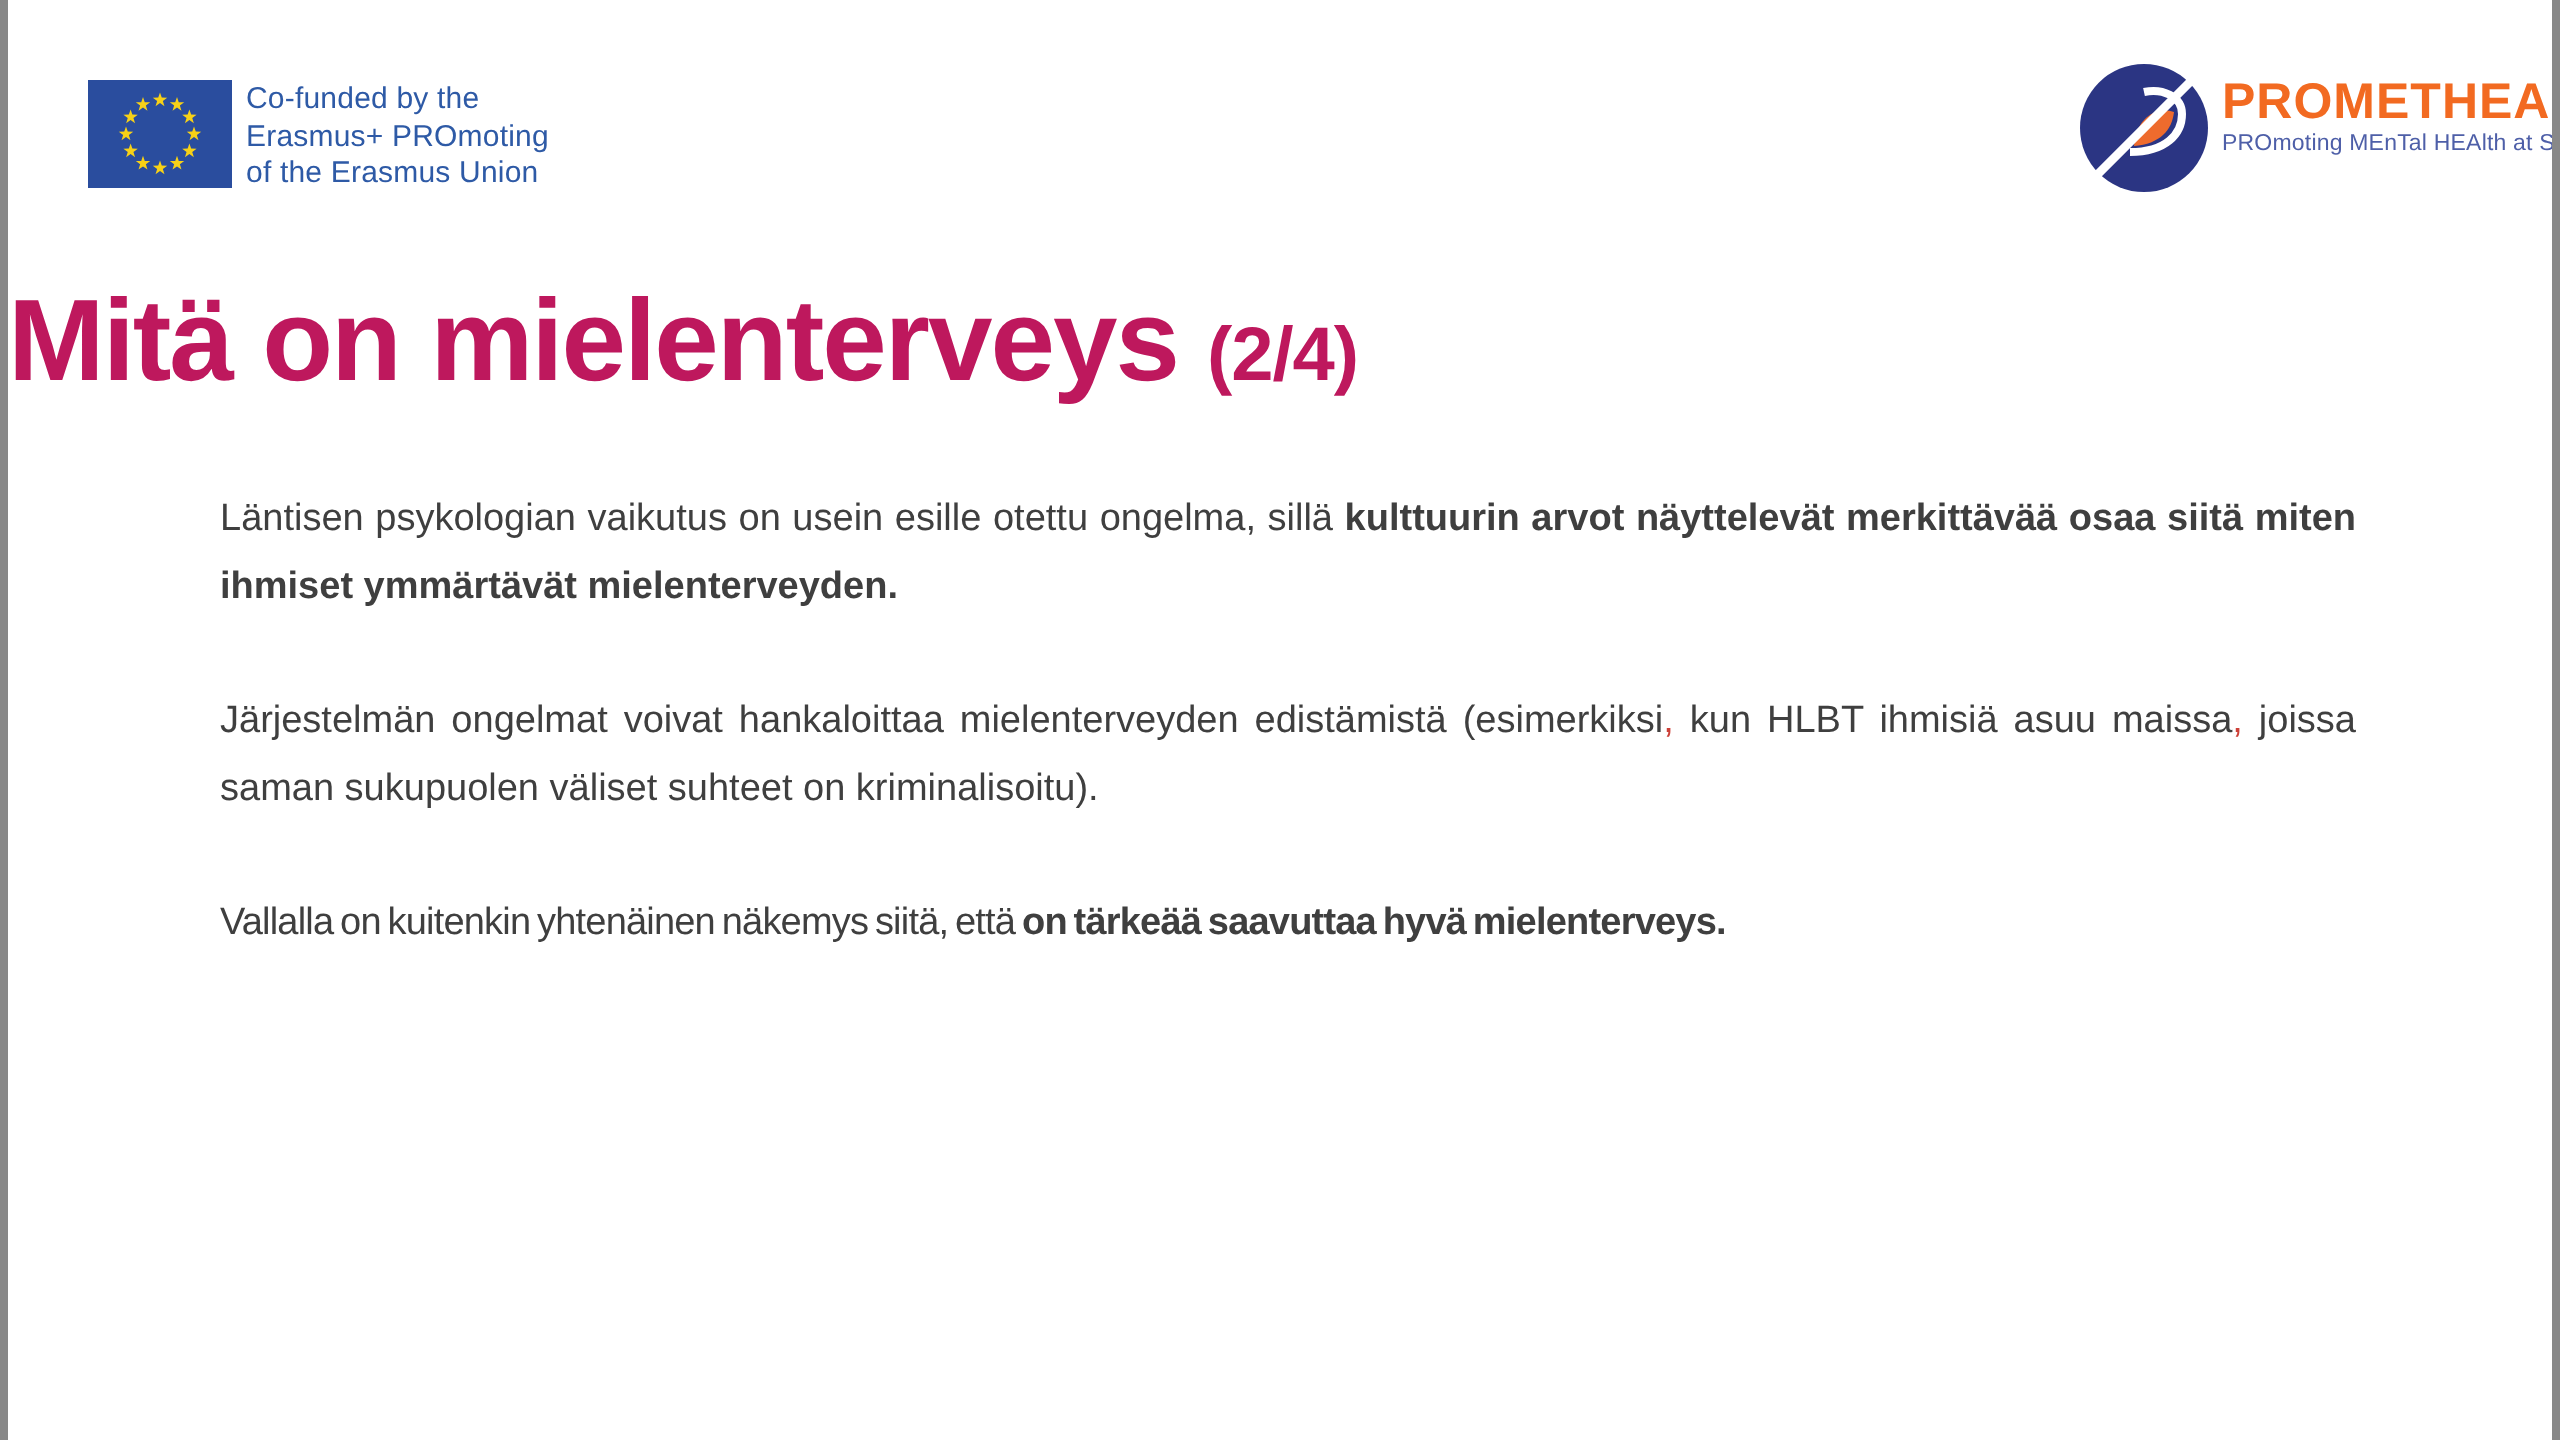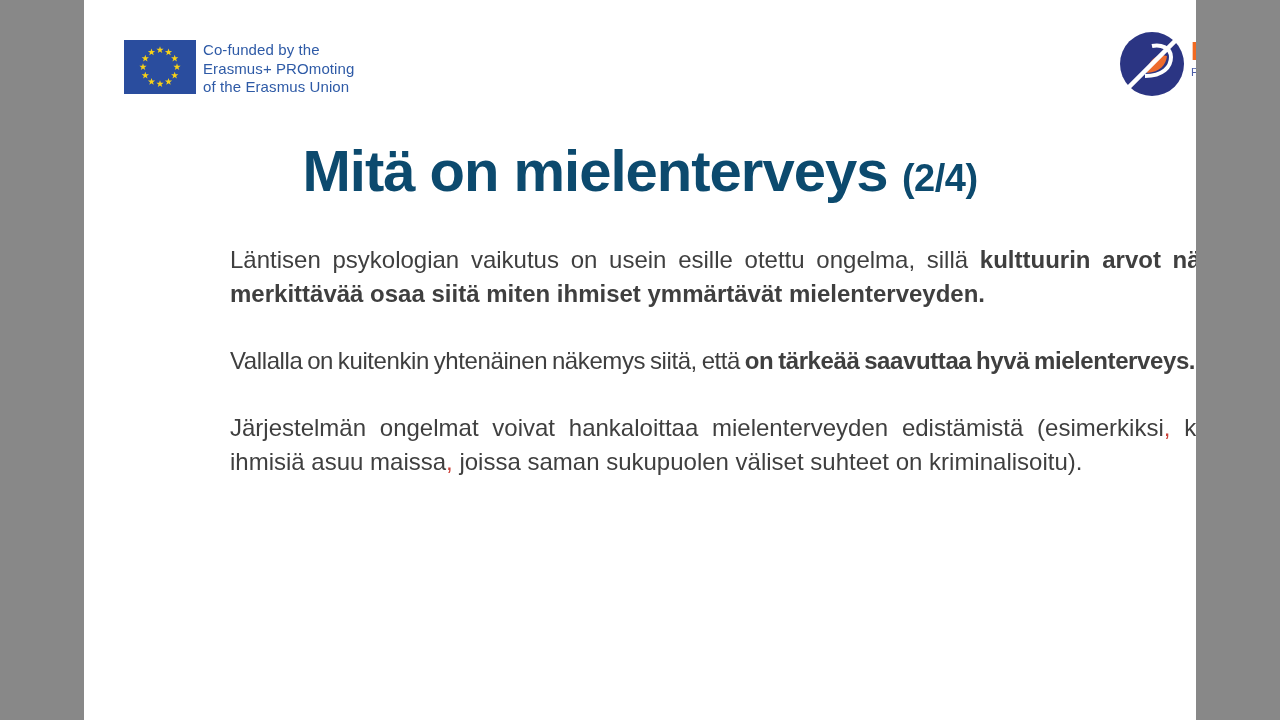--- a/index.html
+++ b/index.html
@@ -2,21 +2,21 @@
 <html><head>
 <meta charset="utf-8">
 <style>
   html,body { margin:0; padding:0; }
   body {
     font-family: "Liberation Sans", sans-serif;
     background:#888;
   }
   .slide {
     position:relative;
-    width:1112px; height:720px;
+    width:1272px; height:720px;
     background:#ffffff;
     overflow:hidden;
     margin:0 auto;
     text-decoration:underline;
   }
 
   
   .eu-logo { position:absolute; left:40px; top:40px; display:flex; align-items:flex-start; }
   .eu-flag { display:block; }
   .eu-text {
@@ -34,36 +34,34 @@
     color:#f26a21; line-height:26px;
   }
   .prom-tagline {
     font-size:11.5px; font-weight:500; letter-spacing:0.1px;
     color:#4e5fa8; margin-top:2px;
   }
 
   
   .title-row {
     position:absolute; left:0; right:0; top:138px;
-    text-align:center;
-    color:#0c4a6e;
+    color:#be185d;
     font-weight:700;
     line-height:66px;
     white-space:nowrap;
   }
   .title-main { font-size:58px; letter-spacing:-1px; }
   .title-suffix { font-size:38px; margin-left:10px; letter-spacing:-0.5px; }
 
   
   .body-text {
     position:absolute; left:106px; top:243px; width:1068px;
     color:#3f3f3f;
-    font-size:24px;
+    font-size:19px;
     line-height:34px;
-    margin-left:40px;
   }
   .body-text p.para { margin:0 0 33px 0; }
   .body-text .b { font-weight:700; }
   .body-text .condensed { letter-spacing:-0.4px; word-spacing:-1.5px; }
 </style>
 </head>
 <body>
 
 <div class="slide">
 
@@ -106,17 +104,17 @@
     </div>
   </div>
 
   <div class="title-row">
     <span class="title-main">Mitä on mielenterveys</span>
     <span class="title-suffix">(2/4)</span>
   </div>
 
   <div class="body-text">
       <p class="para" style="text-align: justify;"><span>Läntisen psykologian vaikutus on usein esille otettu ongelma, sillä </span><span class="b">kulttuurin arvot näyttelevät merkittävää osaa siitä miten ihmiset ymmärtävät mielenterveyden.</span></p>
+      <p class="para" style="text-align: justify;"><span>Järjestelmän ongelmat voivat hankaloittaa mielenterveyden edistämistä (esimerkiksi</span><span style="color: rgb(204, 64, 56);">,</span><span> kun HLBT ihmisiä asuu maissa</span><span style="color: rgb(204, 64, 56);">,</span><span> joissa saman sukupuolen väliset suhteet on kriminalisoitu).</span></p>
       <p class="para condensed" style="text-align: left;"><span>Vallalla on kuitenkin yhtenäinen näkemys siitä, että </span><span class="b">on tärkeää saavuttaa hyvä mielenterveys.</span></p>
-      <p class="para" style="text-align: justify;"><span>Järjestelmän ongelmat voivat hankaloittaa mielenterveyden edistämistä (esimerkiksi</span><span style="color: rgb(204, 64, 56);">,</span><span> kun HLBT ihmisiä asuu maissa</span><span style="color: rgb(204, 64, 56);">,</span><span> joissa saman sukupuolen väliset suhteet on kriminalisoitu).</span></p>
     </div>
 
 </div>
 
 </body></html>

